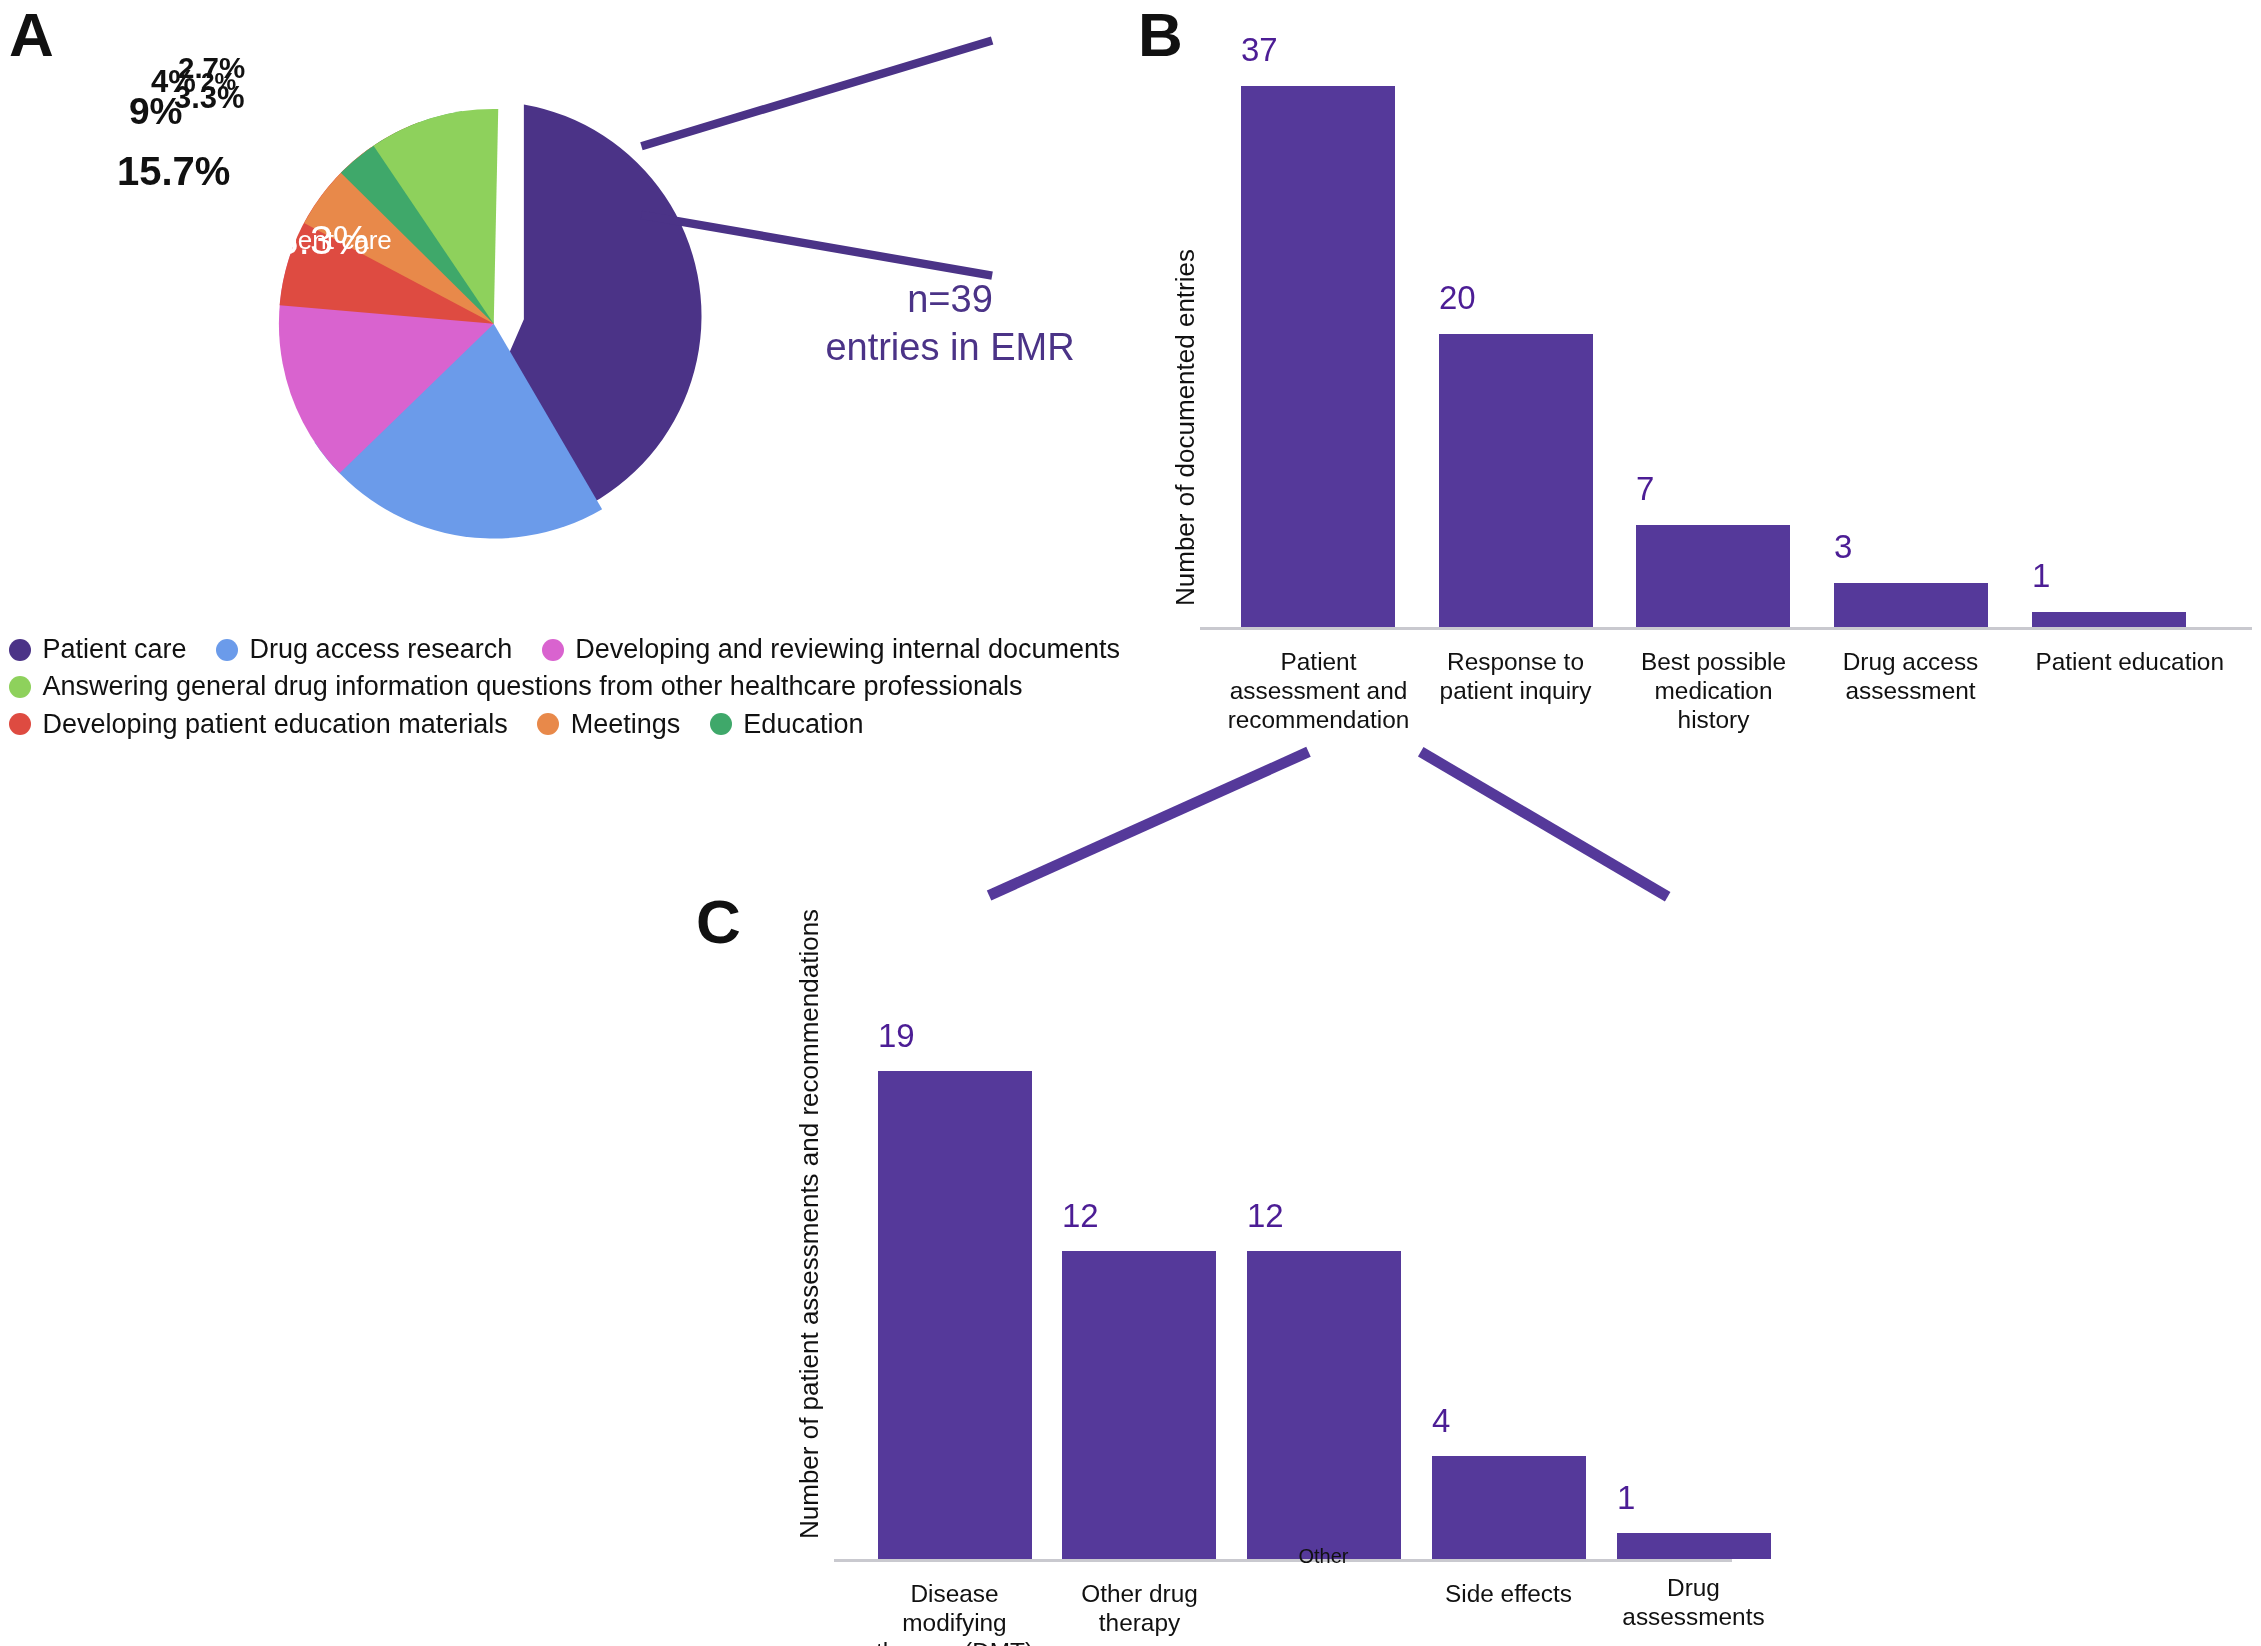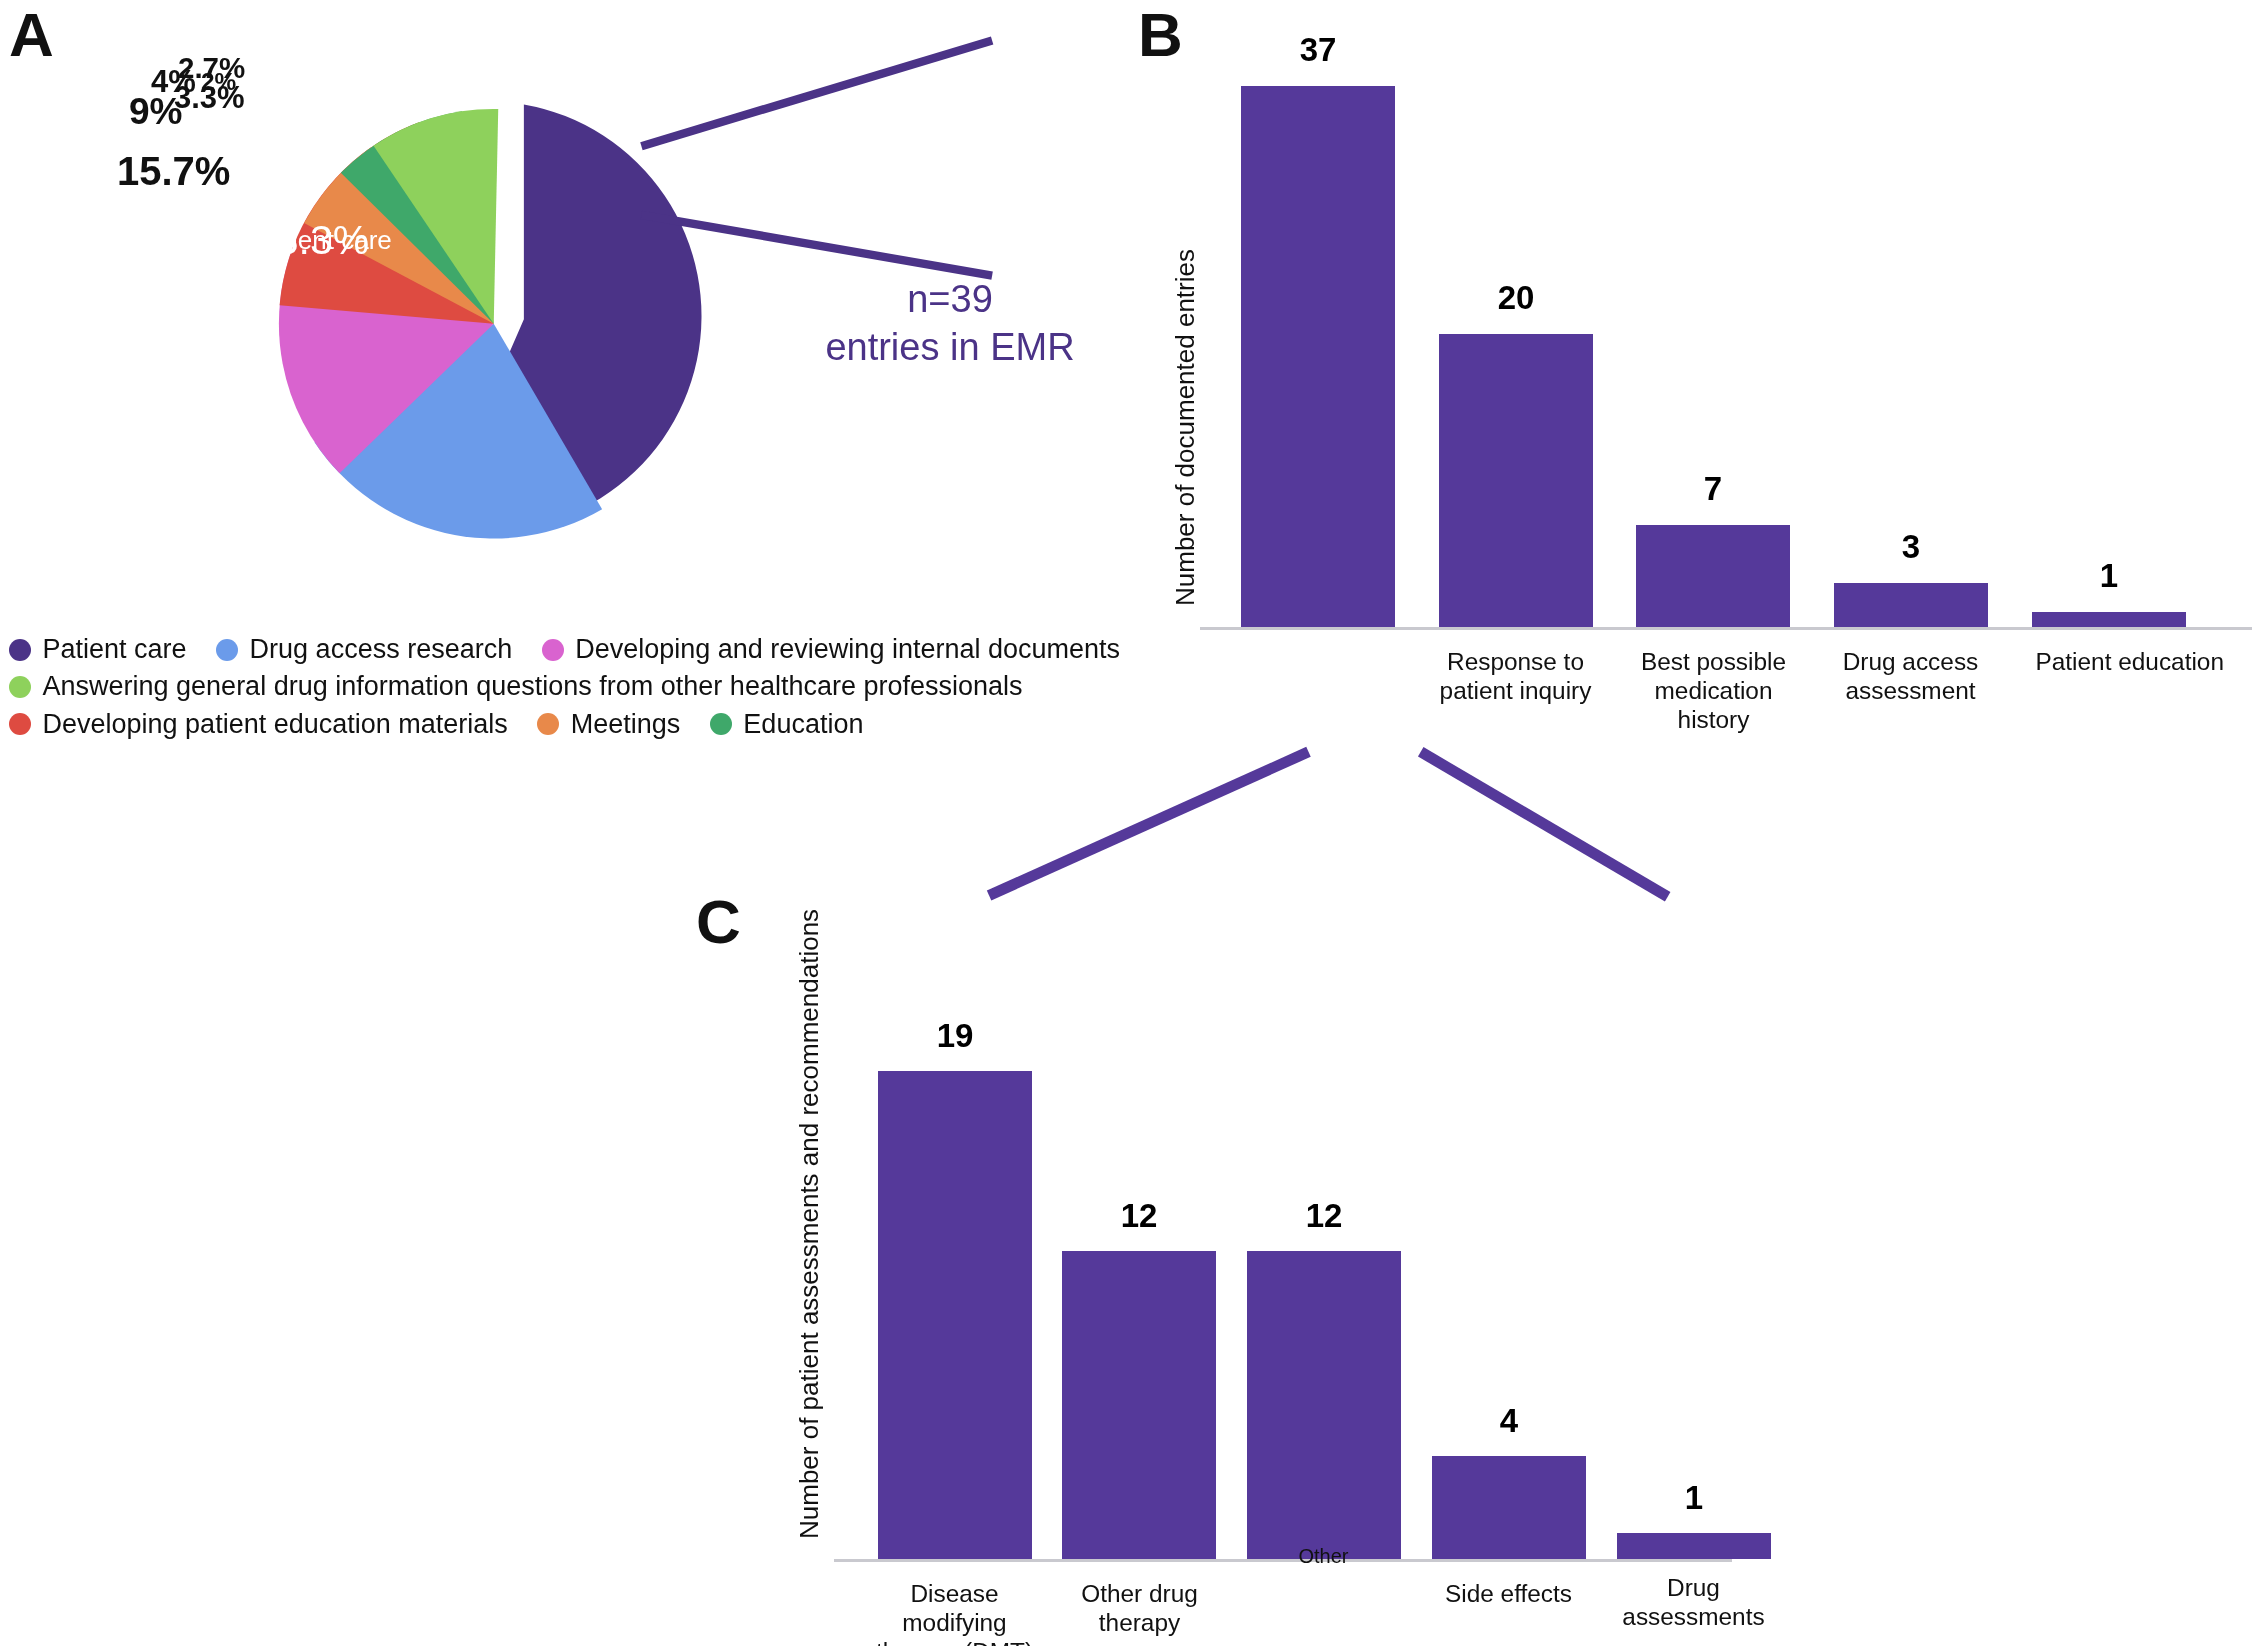--- a/index.html
+++ b/index.html
@@ -21,21 +21,21 @@
   #legend{position:absolute;left:9px;top:634px;width:1116px;}
   .legend-row{display:flex;align-items:center;flex-wrap:nowrap;margin-bottom:6.4px;}
   .legend-item{display:flex;align-items:center;margin-right:29.5px;white-space:nowrap;}
   .legend-dot{width:22px;height:22px;border-radius:50%;flex:0 0 auto;margin-right:11.5px;}
   .legend-text{font-size:27px;color:#111;font-family:"Liberation Sans",sans-serif;}
 
   
   .bar-panel{position:absolute;}
   .axis-line{position:absolute;background:#c9c9cf;height:3.2px;}
   .bar{position:absolute;background:#55399a;}
-  .bar-value{position:absolute;text-align:center;font-weight:700;color:#000000;
+  .bar-value{position:absolute;text-align:left;font-weight:400;color:#4c1d95;
     font-family:"Liberation Sans",sans-serif;}
   .cat-label{position:absolute;text-align:center;color:#111;
     font-family:"Liberation Sans",sans-serif;line-height:1.18;}
   .ylabel{position:absolute;transform-origin:0 0;transform:rotate(-90deg);
     white-space:nowrap;font-family:"Liberation Sans",sans-serif;color:#111;}
 
   
   #connectors{position:absolute;left:0;top:0;width:2261px;height:1646px;pointer-events:none;}
 </style>
 </head>
@@ -130,20 +130,25 @@
     <div class="bar" style="left:507px;top:525px;width:154px;height:102px;"></div>
     <div class="bar" style="left:705px;top:583px;width:154px;height:44px;"></div>
     <div class="bar" style="left:903px;top:612px;width:154px;height:14.8px;"></div>
 
     <div class="bar-value" style="left:112px;top:31px;width:154px;font-size:33px;">37</div>
     <div class="bar-value" style="left:310px;top:279px;width:154px;font-size:33px;">20</div>
     <div class="bar-value" style="left:507px;top:470px;width:154px;font-size:33px;">7</div>
     <div class="bar-value" style="left:705px;top:528px;width:154px;font-size:33px;">3</div>
     <div class="bar-value" style="left:903px;top:557px;width:154px;font-size:33px;">1</div>
 
+    <div class="cat-label" style="left:87px;top:648px;width:205px;font-size:24.4px;">
+      <div>Patient</div>
+      <div>assessment and</div>
+      <div>recommendation</div>
+    </div>
     <div class="cat-label" style="left:284px;top:648px;width:205px;font-size:24.4px;">
       <div>Response to</div>
       <div>patient inquiry</div>
     </div>
     <div class="cat-label" style="left:482px;top:648px;width:205px;font-size:24.4px;">
       <div>Best possible</div>
       <div>medication</div>
       <div>history</div>
     </div>
     <div class="cat-label" style="left:679px;top:648px;width:205px;font-size:24.4px;">

